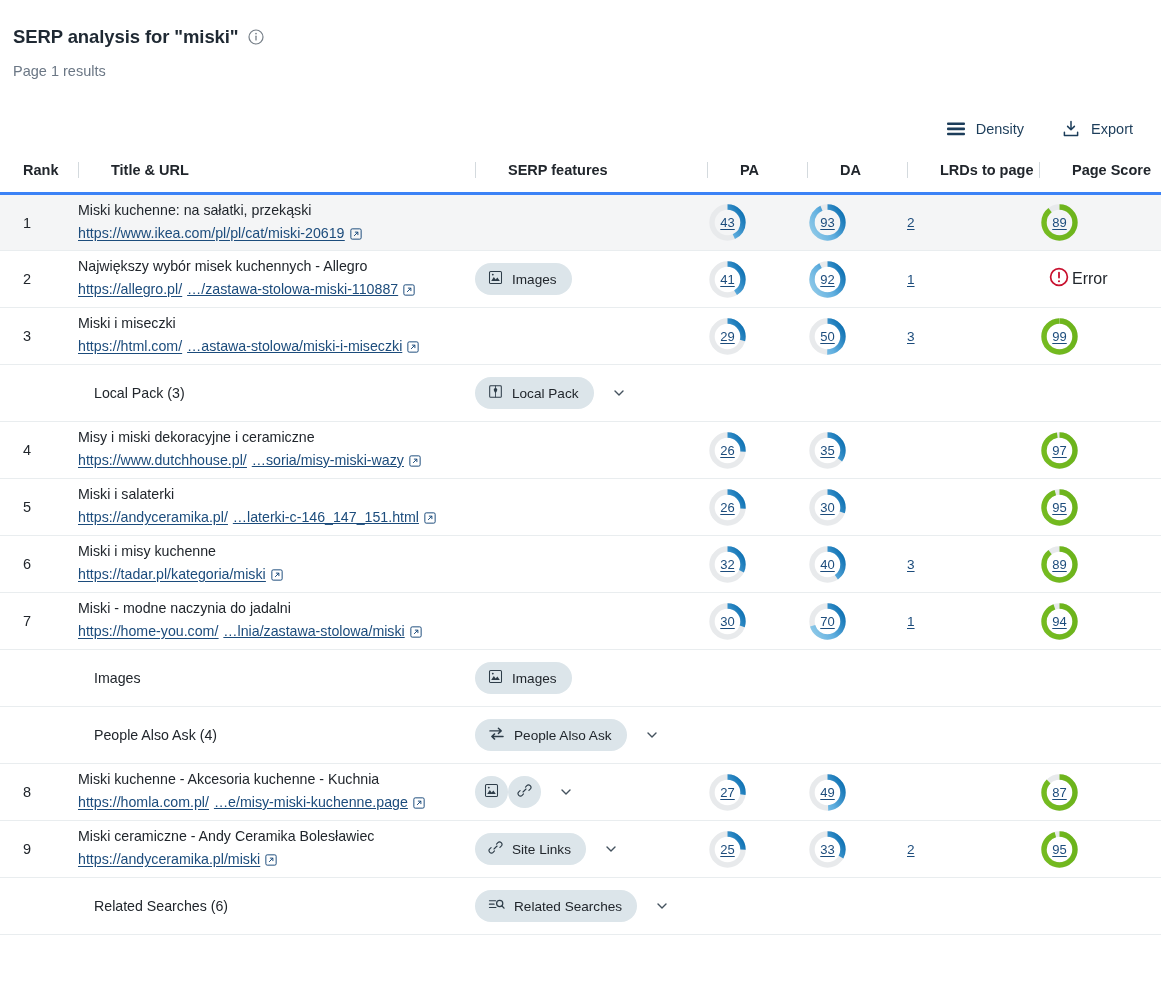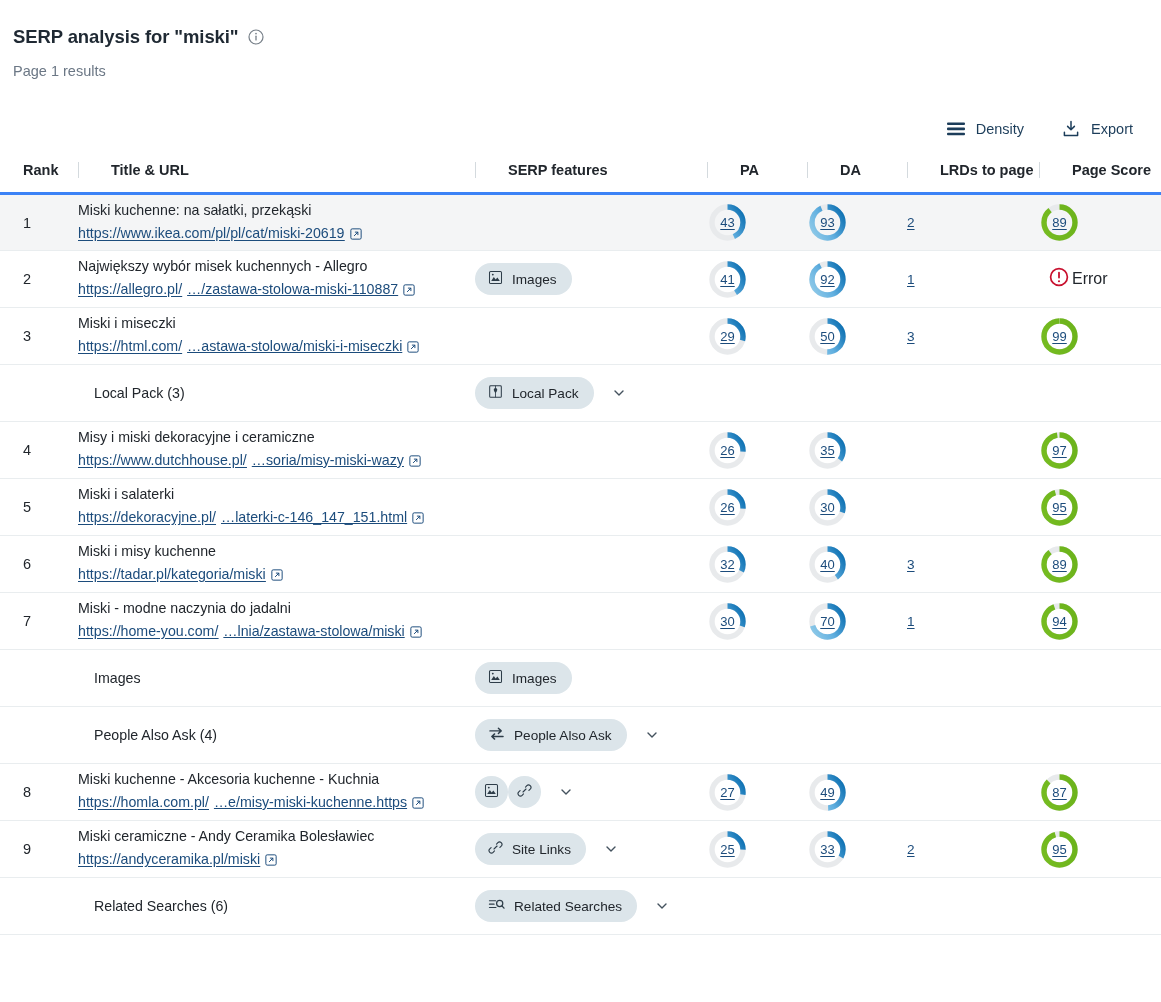--- a/index.html
+++ b/index.html
@@ -485,21 +485,21 @@
       </svg>
       <span class="dv">97</span>
     </div>
           </td>
         </tr>
         <tr class="">
       <td><span class="rank-cell">5</span></td>
       <td class="title-cell">
         <div class="res-title">Miski i salaterki</div>
         <div class="res-url-line">
-      <a href="#"><span class="url-domain">https://dekoracyjne.pl/</span></a><span class="url-sep"></span><span class="url-path">…laterki-c-146_147_151.html</span><span class="ext-icon"><svg width="12" height="12" viewBox="0 0 14 14">
+      <a href="#"><span class="url-domain">https://andyceramika.pl/</span></a><span class="url-sep"></span><span class="url-path">…laterki-c-146_147_151.html</span><span class="ext-icon"><svg width="12" height="12" viewBox="0 0 14 14">
                   <rect x="1" y="1" width="12" height="12" rx="1.6" fill="none" stroke="#1c4c7c" stroke-width="1.15"></rect>
                   <path d="M5.1 8.9 L9.1 4.9 M6.2 4.8 H9.2 V7.8" fill="none" stroke="#1c4c7c" stroke-width="1.15" stroke-linecap="round" stroke-linejoin="round"></path>
                 </svg></span>
     </div>
       </td>
       <td class="chip-cell">
         <div class="chip-row"></div>
       </td>
       <td class="metric-cell">
             <div class="donut">
@@ -734,21 +734,21 @@
           </td>
       <td>
             <span class="empty"></span>
           </td>
         </tr>
         <tr class="">
       <td><span class="rank-cell">8</span></td>
       <td class="title-cell">
         <div class="res-title">Miski kuchenne - Akcesoria kuchenne - Kuchnia</div>
         <div class="res-url-line">
-      <a href="#"><span class="url-domain">https://homla.com.pl/</span></a><span class="url-sep"></span><span class="url-path">…e/misy-miski-kuchenne.https</span><span class="ext-icon"><svg width="12" height="12" viewBox="0 0 14 14">
+      <a href="#"><span class="url-domain">https://homla.com.pl/</span></a><span class="url-sep"></span><span class="url-path">…e/misy-miski-kuchenne.page</span><span class="ext-icon"><svg width="12" height="12" viewBox="0 0 14 14">
                   <rect x="1" y="1" width="12" height="12" rx="1.6" fill="none" stroke="#1c4c7c" stroke-width="1.15"></rect>
                   <path d="M5.1 8.9 L9.1 4.9 M6.2 4.8 H9.2 V7.8" fill="none" stroke="#1c4c7c" stroke-width="1.15" stroke-linecap="round" stroke-linejoin="round"></path>
                 </svg></span>
     </div>
       </td>
       <td class="chip-cell">
         <div class="chip-row">
               <span class="chip icon-only">
         <span><svg width="15" height="15" viewBox="0 0 16 16">
                     <rect x="1.6" y="1.6" width="12.8" height="12.8" rx="1.2" fill="none" stroke="#2e3d49" stroke-width="1.1"></rect>

